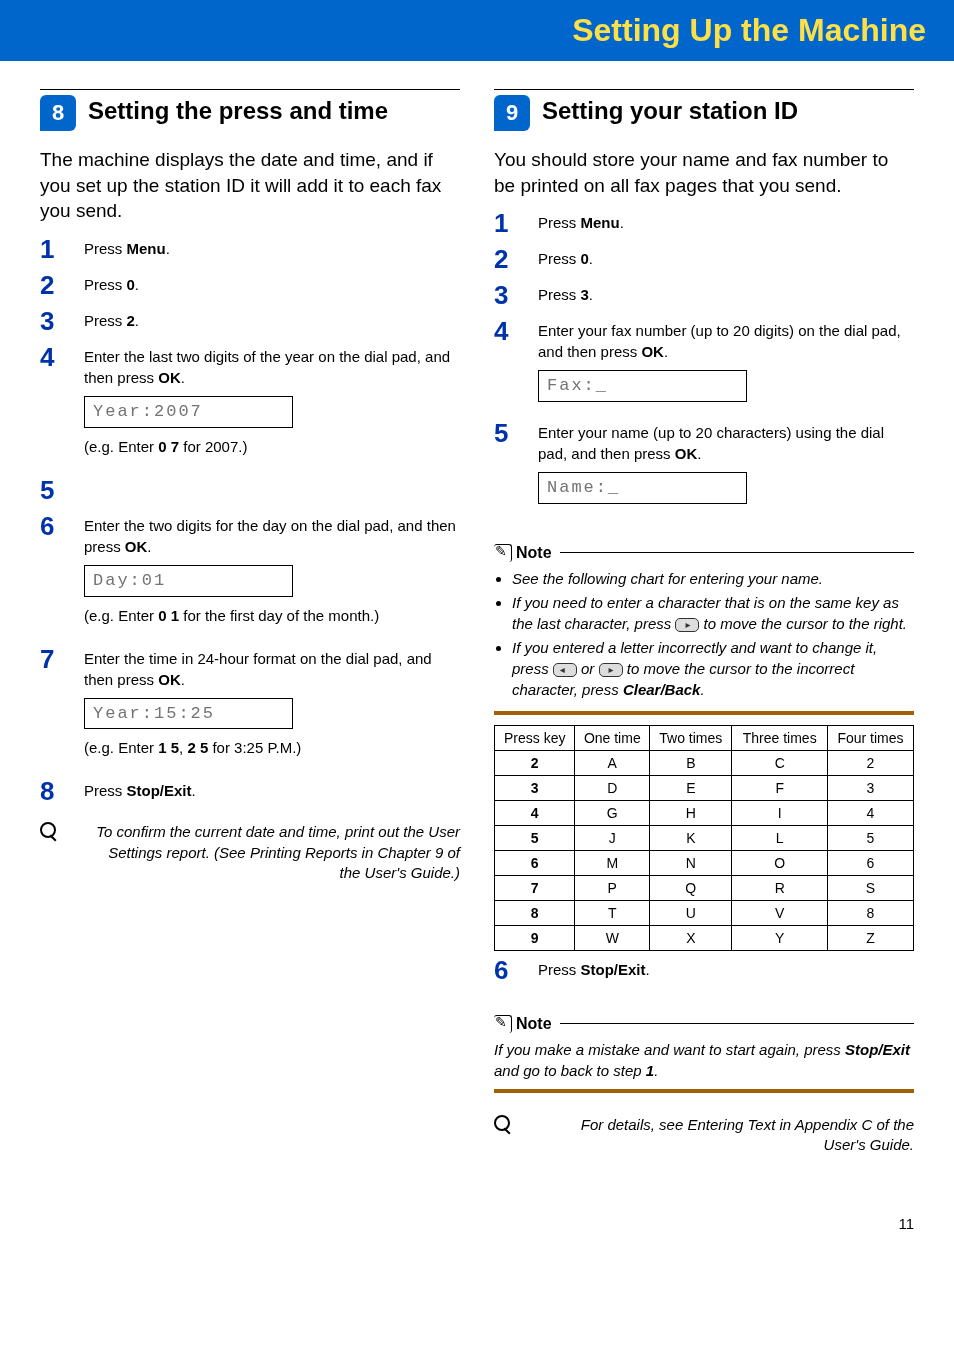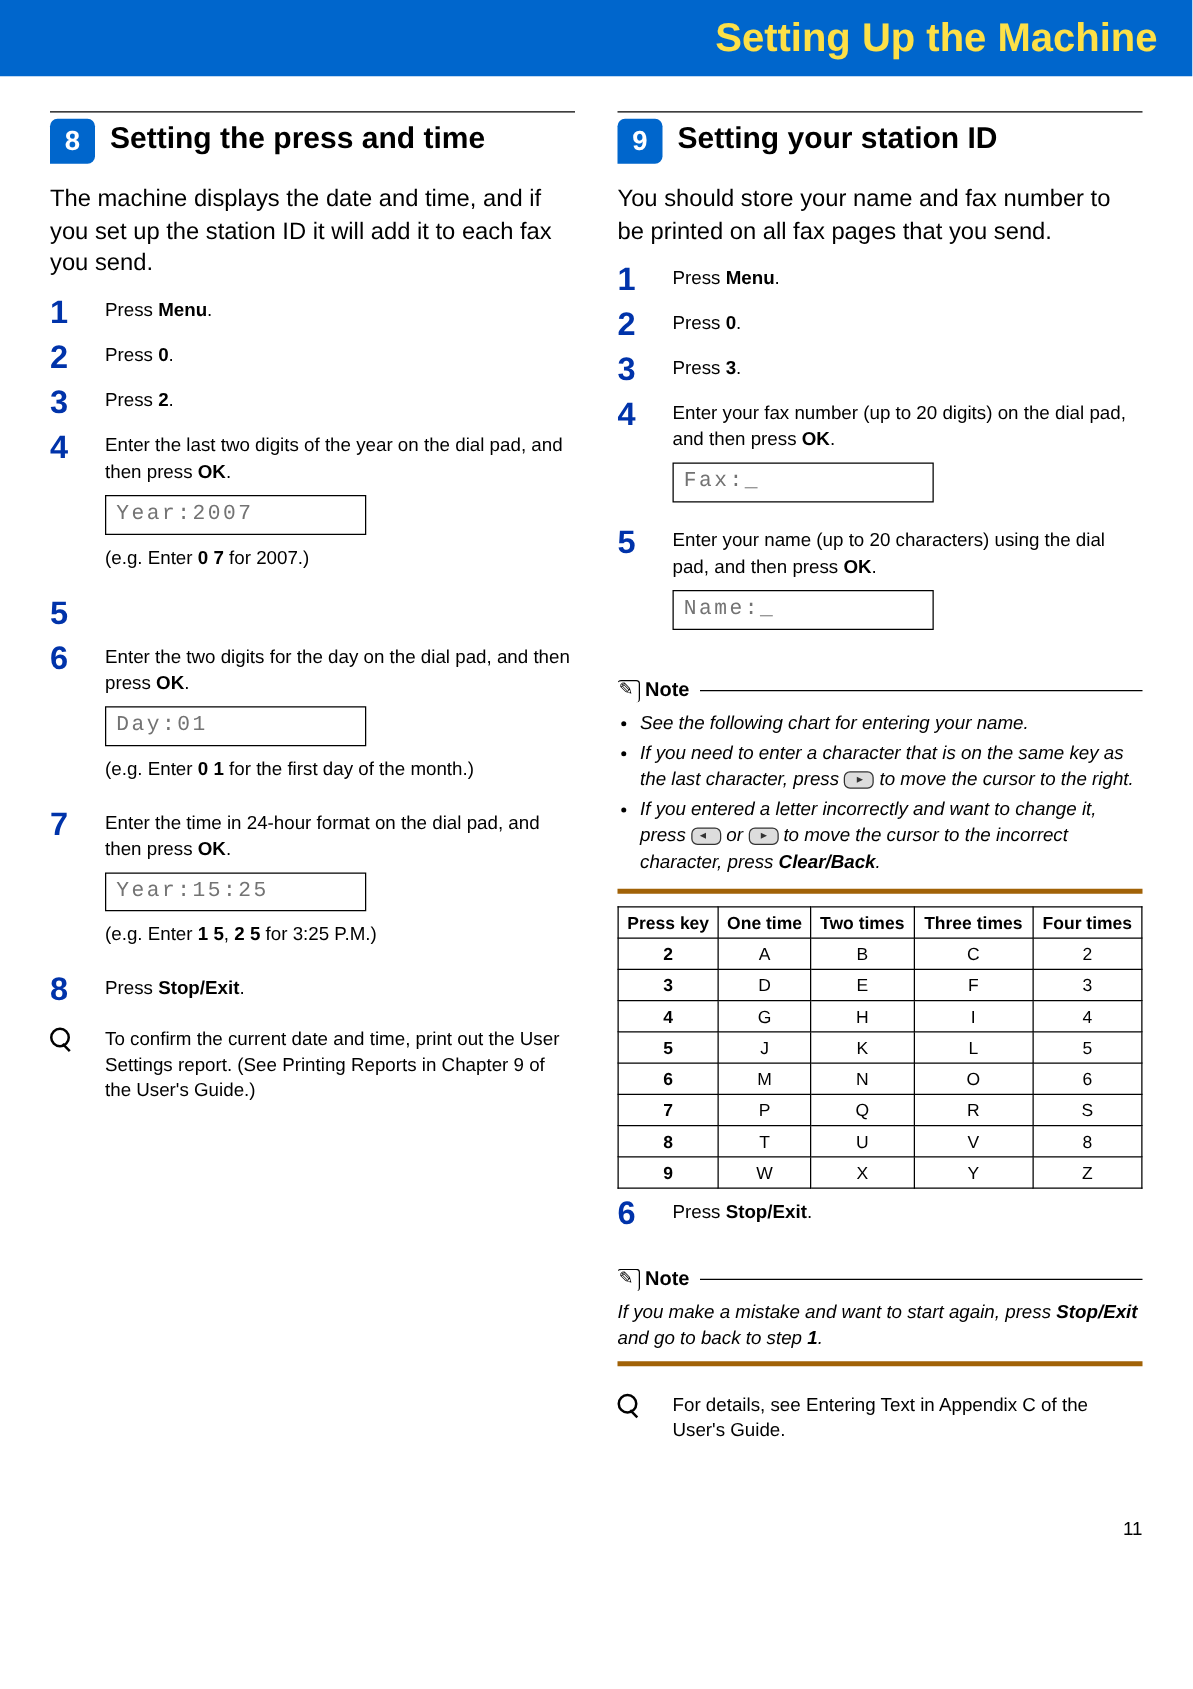--- a/index.html
+++ b/index.html
@@ -92,21 +92,21 @@
     width: 209px;
   }
   .eg { font-size: 15px; margin-bottom: 10px; }
   .tip-row {
     display: flex;
     align-items: flex-start;
     margin-top: 18px;
     font-size: 15px;
   }
   .tip-ico { width: 44px; flex-shrink:0; font-size: 20px; }
-  .tip-txt { line-height: 1.35; }
+  .tip-txt { font-style: italic; line-height: 1.35; text-align: right; }
   .note-head {
     display:flex;
     align-items:center;
     margin-top: 32px;
     margin-bottom: 6px;
   }
   .note-head .nlabel {
     font-weight: bold;
     font-size: 16px;
     margin-left: 4px;
@@ -140,21 +140,21 @@
     border-collapse: collapse;
     width: 100%;
     margin-top: 10px;
     font-size: 14px;
   }
   table.chars th, table.chars td {
     border: 1px solid #000;
     text-align: center;
     padding: 4px 2px;
   }
-  table.chars th { font-weight: bold; }
+  table.chars th { font-weight: normal; }
   .pgnum {
     text-align: right;
     font-size: 15px;
     margin-top: 60px;
   }
   .bold { font-weight:bold; }
   .note-ico {
     display:inline-block;
     border:1.5px solid #000;
     border-radius:3px 3px 3px 0;

